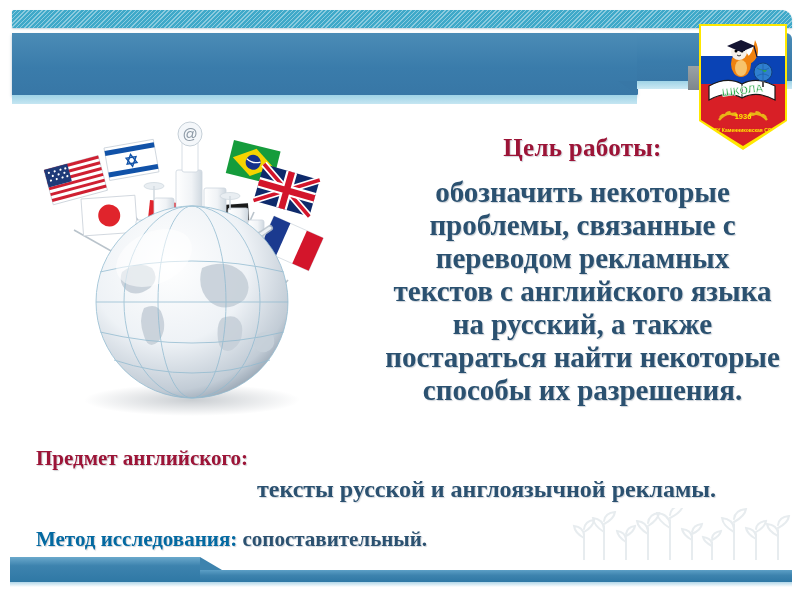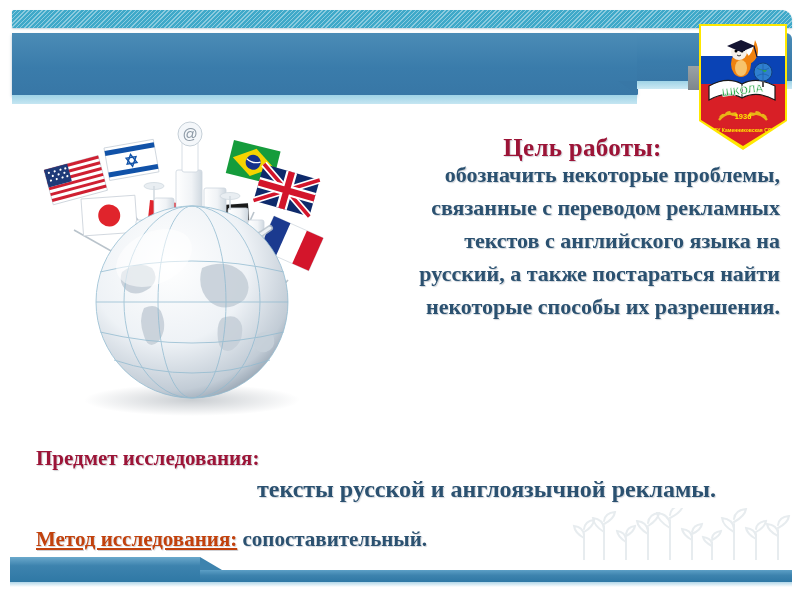--- a/index.html
+++ b/index.html
@@ -141,24 +141,24 @@
     width: 385px;
     text-align: center;
     font-size: 25px;
     font-weight: bold;
     color: #9c1437;
     letter-spacing: 0.3px;
     text-shadow: 1px 1px 1px rgba(120,120,140,0.35);
   }
   .goal-body {
     position: absolute;
-    left: 385px; top: 158px;
+    left: 385px; top: 176px;
     width: 395px;
-    text-align: right;
-    font-size: 22px;
+    text-align: center;
+    font-size: 29px;
     font-weight: bold;
     line-height: 33px;
     color: #2b5170;
     text-shadow: 1px 1px 1px rgba(140,150,165,0.45);
   }
 
   .subject-label {
     position: absolute;
     left: 36px; top: 446px;
     font-size: 21px;
@@ -175,23 +175,22 @@
     text-shadow: 1px 1px 1px rgba(140,150,165,0.4);
   }
   .method-row {
     position: absolute;
     left: 36px; top: 527px;
     font-size: 21px;
     font-weight: bold;
     white-space: nowrap;
   }
   .method-label {
-    color: #c2410c;
+    color: #0369a1;
     text-shadow: 1px 1px 1px rgba(140,140,150,0.4);
-    text-decoration: underline;
   }
   .method-value {
     color: #2b5170;
     text-shadow: 1px 1px 1px rgba(140,150,165,0.4);
     text-align: center;
   }
 </style>
 </head>
 <body>
 
@@ -466,21 +465,21 @@
   </div>
 
   <div class="bottom-bar-left"></div>
   <div class="bottom-bar-diag"></div>
   <div class="bottom-bar-right"></div>
   <div class="bottom-bar-shadow"></div>
 
   <div class="goal-title">Цель работы:</div>
   <div class="goal-body">обозначить некоторые проблемы, связанные с переводом рекламных текстов с английского языка на русский, а также постараться найти некоторые способы их разрешения.</div>
 
-  <div class="subject-label">Предмет исследования:</div>
+  <div class="subject-label">Предмет английского:</div>
   <div class="subject-value">тексты русской и англоязычной рекламы.</div>
 
   <div class="method-row">
     <span class="method-label">Метод исследования:</span>
     <span class="method-value">сопоставительный.</span>
   </div>
 
 </div>
 
 </body></html>

